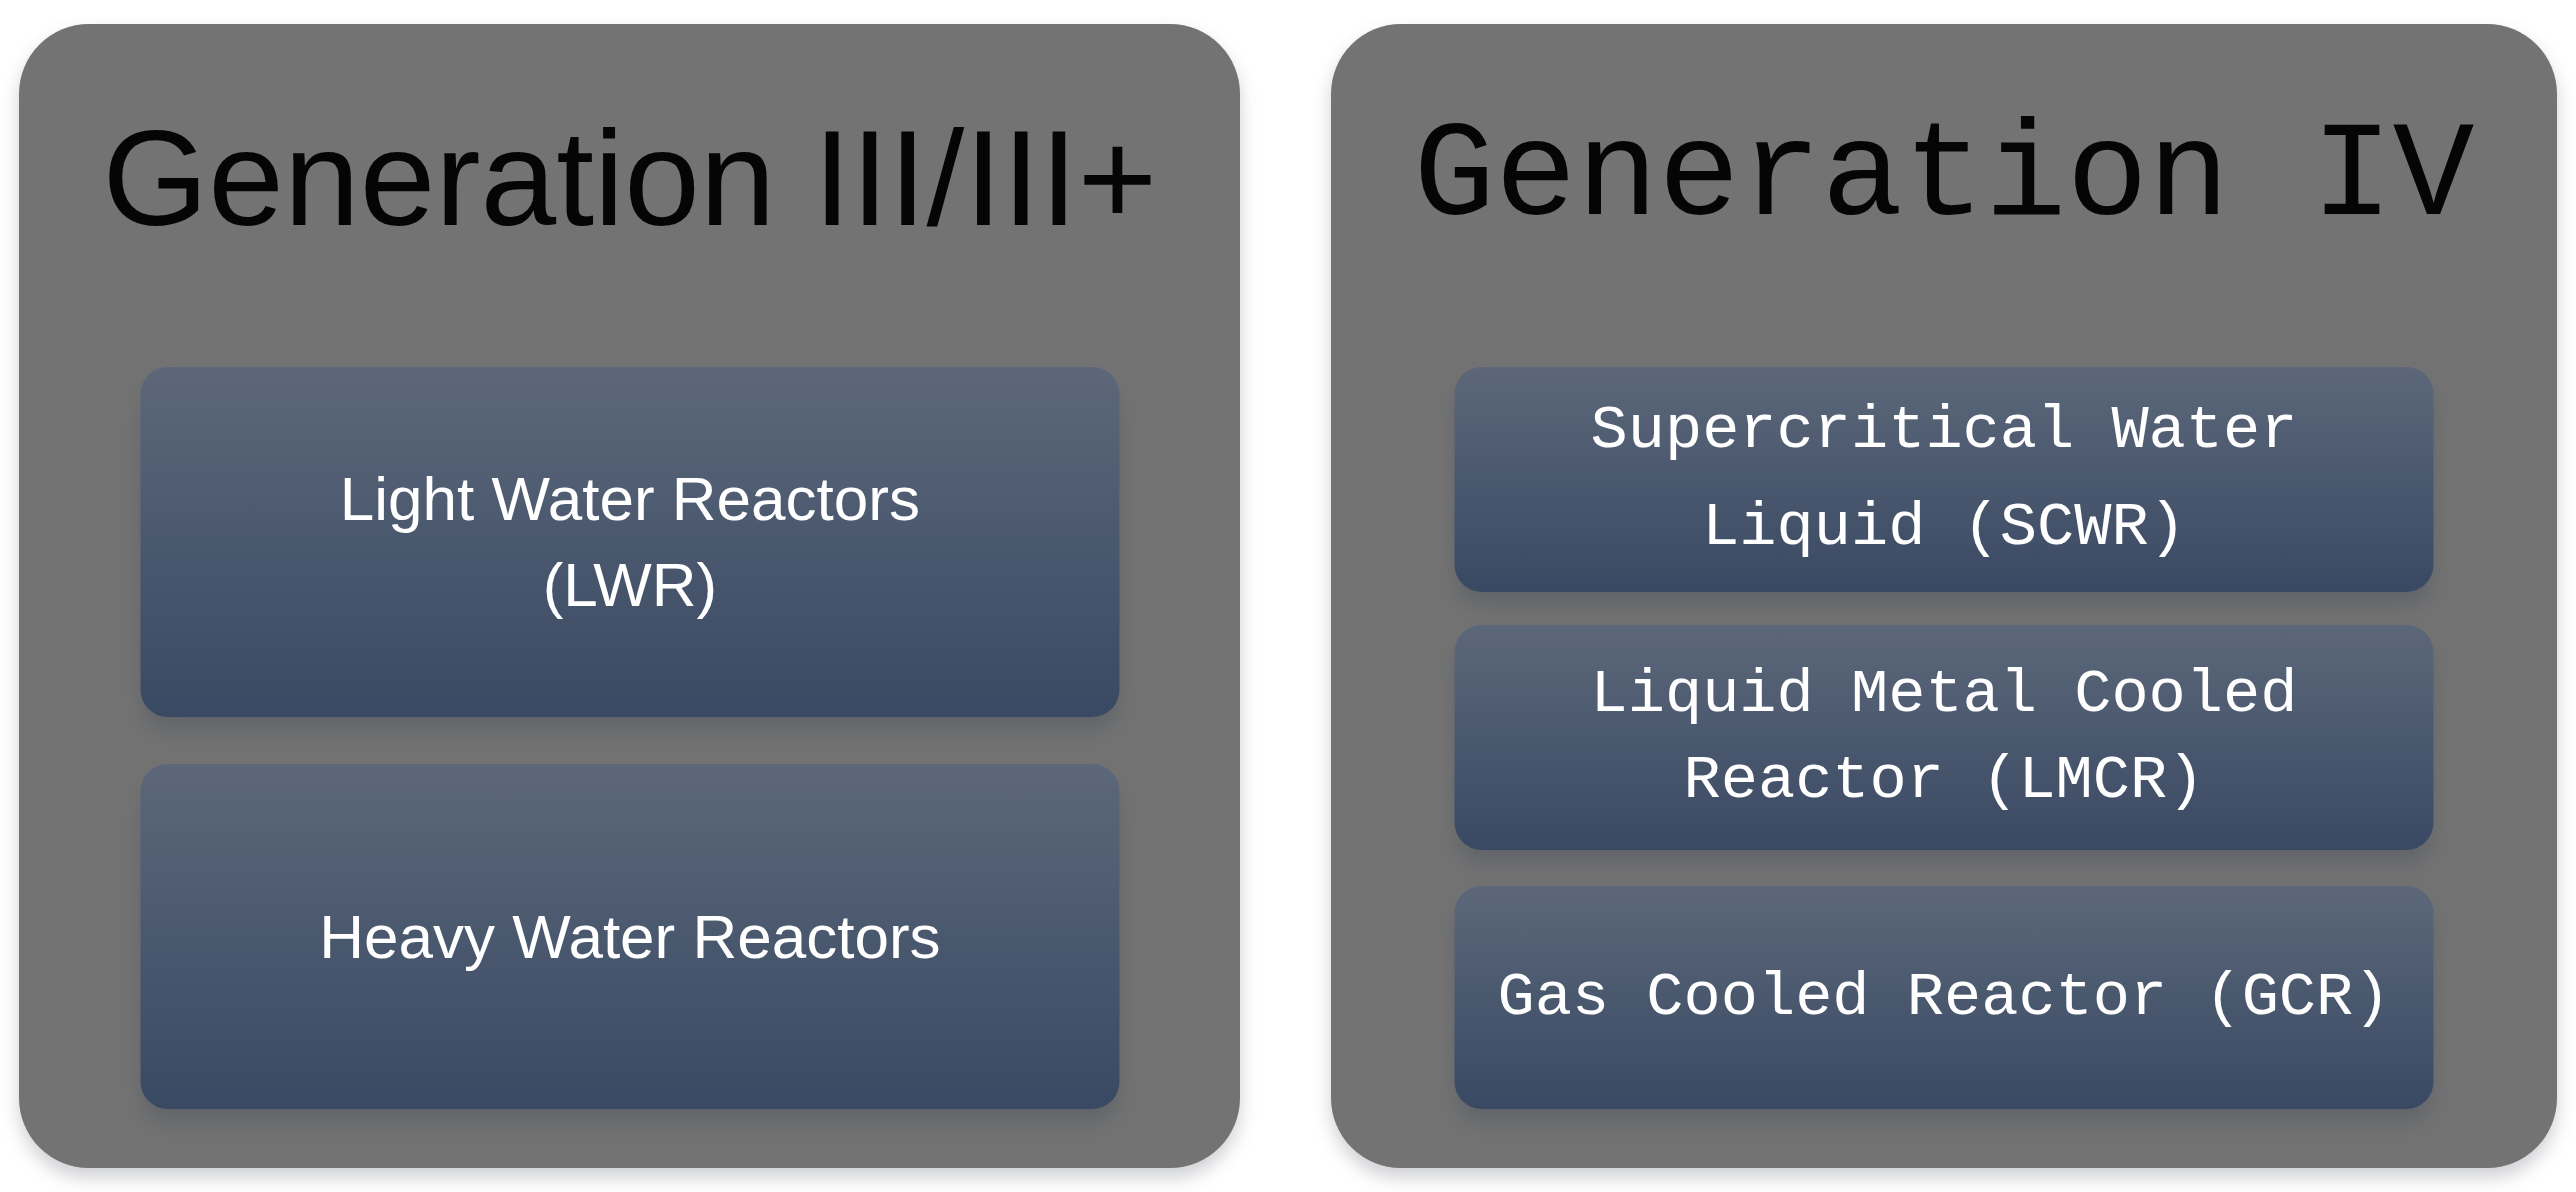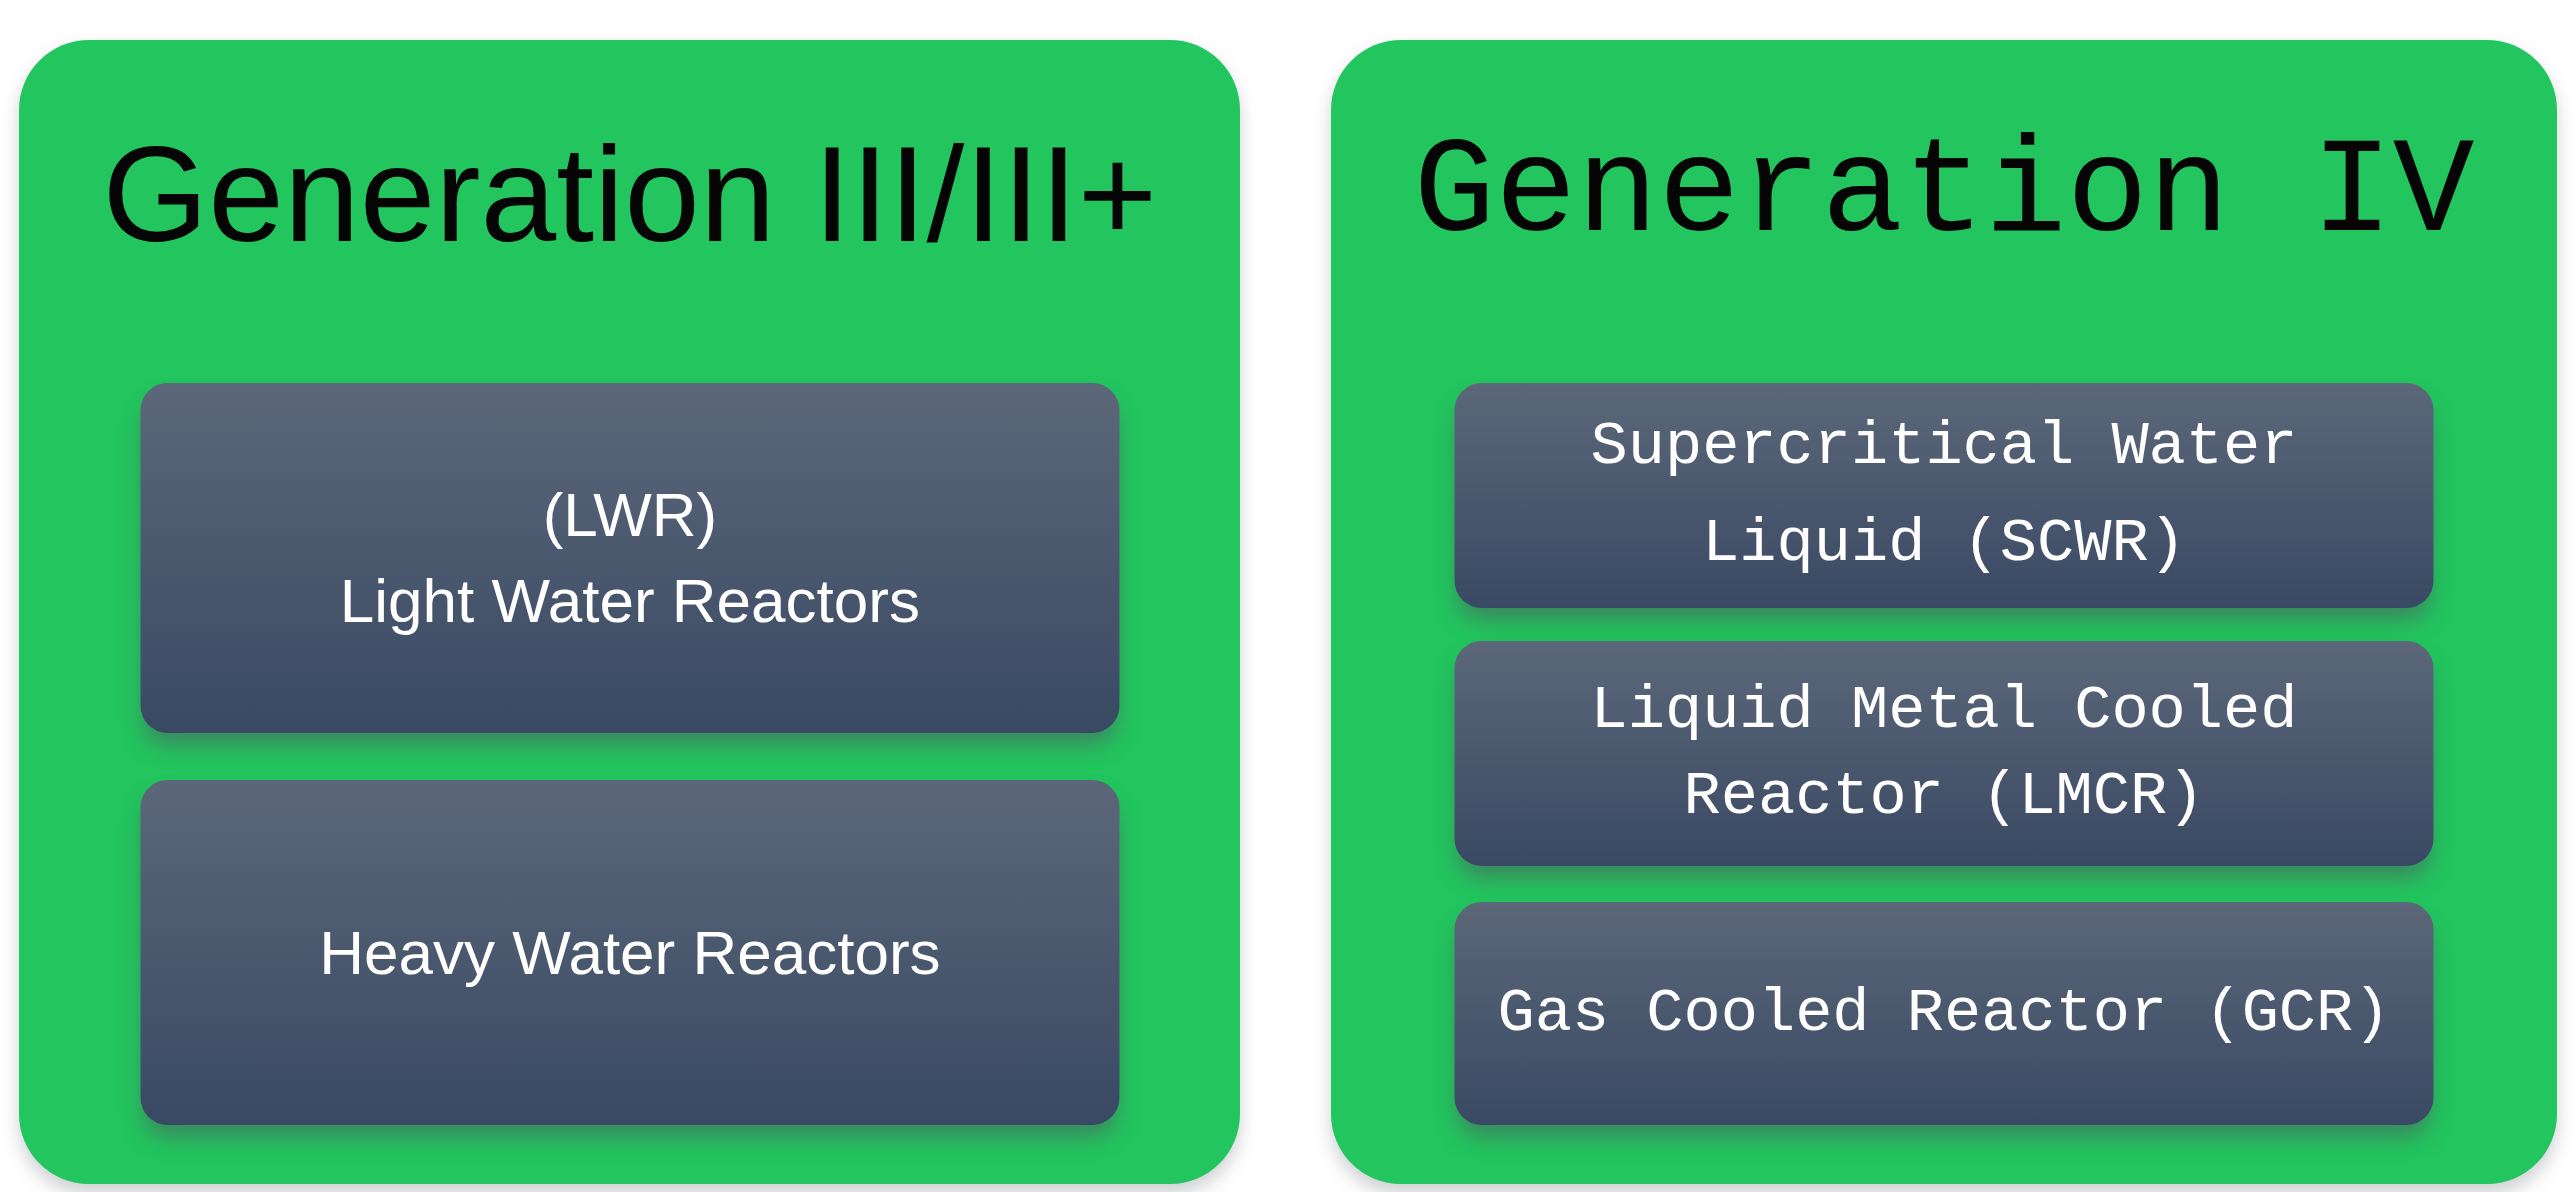--- a/index.html
+++ b/index.html
@@ -10,23 +10,23 @@
   }
   .canvas {
     position: relative;
     width: 2576px;
     height: 1192px;
     background: #ffffff;
     overflow: hidden;
   }
   .panel {
     position: absolute;
-    top: 40px;
+    top: 24px;
     height: 1144px;
-    background: #22c55e;
+    background: #737373;
     border-radius: 70px;
     box-shadow: 0 9.7px 17.5px rgba(150, 154, 160, 0.45);
   }
   .panel-left  { left: 19.4px;   width: 1221px; }
   .panel-right { left: 1331px; width: 1226px; font-family: Liberation Mono, monospace; }
 
   .panel-title {
     position: absolute;
     top: 76px;
     left: 0;
@@ -72,22 +72,22 @@
 </style>
 </head>
 <body>
 
 <div class="canvas">
 
   <div class="panel panel-left">
     <div class="panel-title">Generation III/III+</div>
 
     <div class="reactor-box box-lwr">
+      <span class="box-line">Light Water Reactors</span>
       <span class="box-line">(LWR)</span>
-      <span class="box-line">Light Water Reactors</span>
     </div>
 
     <div class="reactor-box box-hwr">
       <span class="box-line">Heavy Water Reactors</span>
     </div>
   </div>
 
   <div class="panel panel-right">
     <div class="panel-title">Generation IV</div>
 

